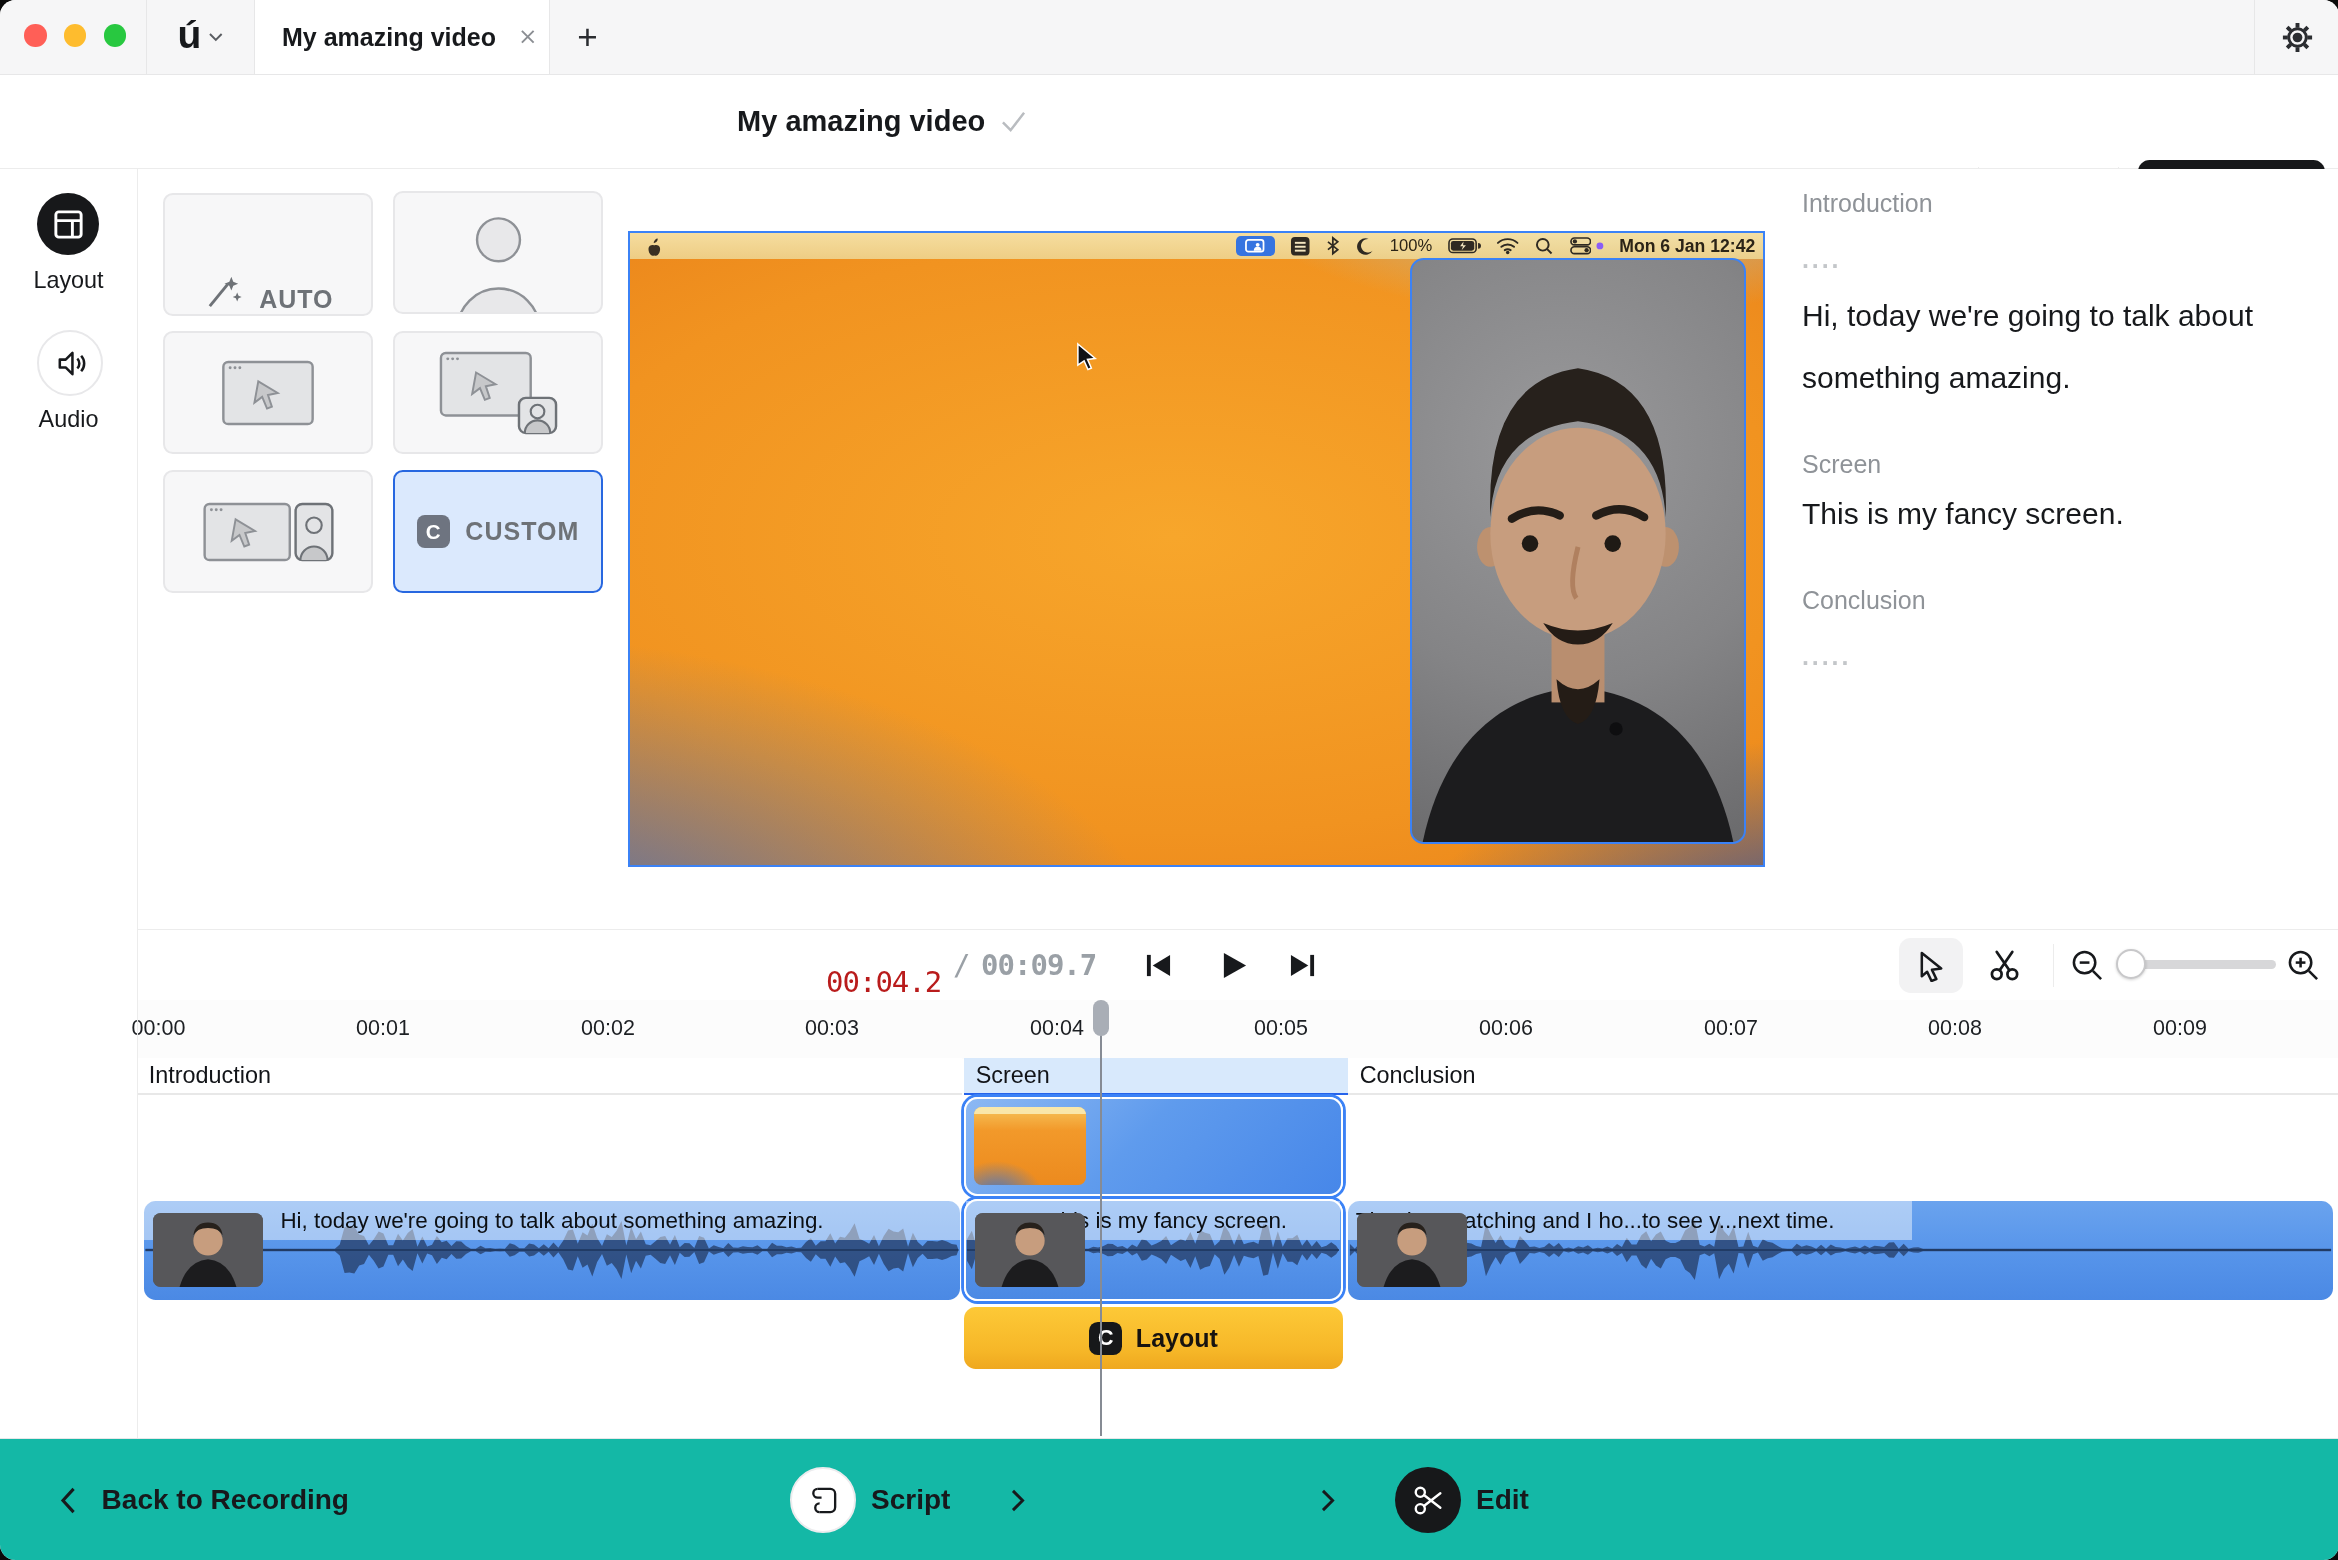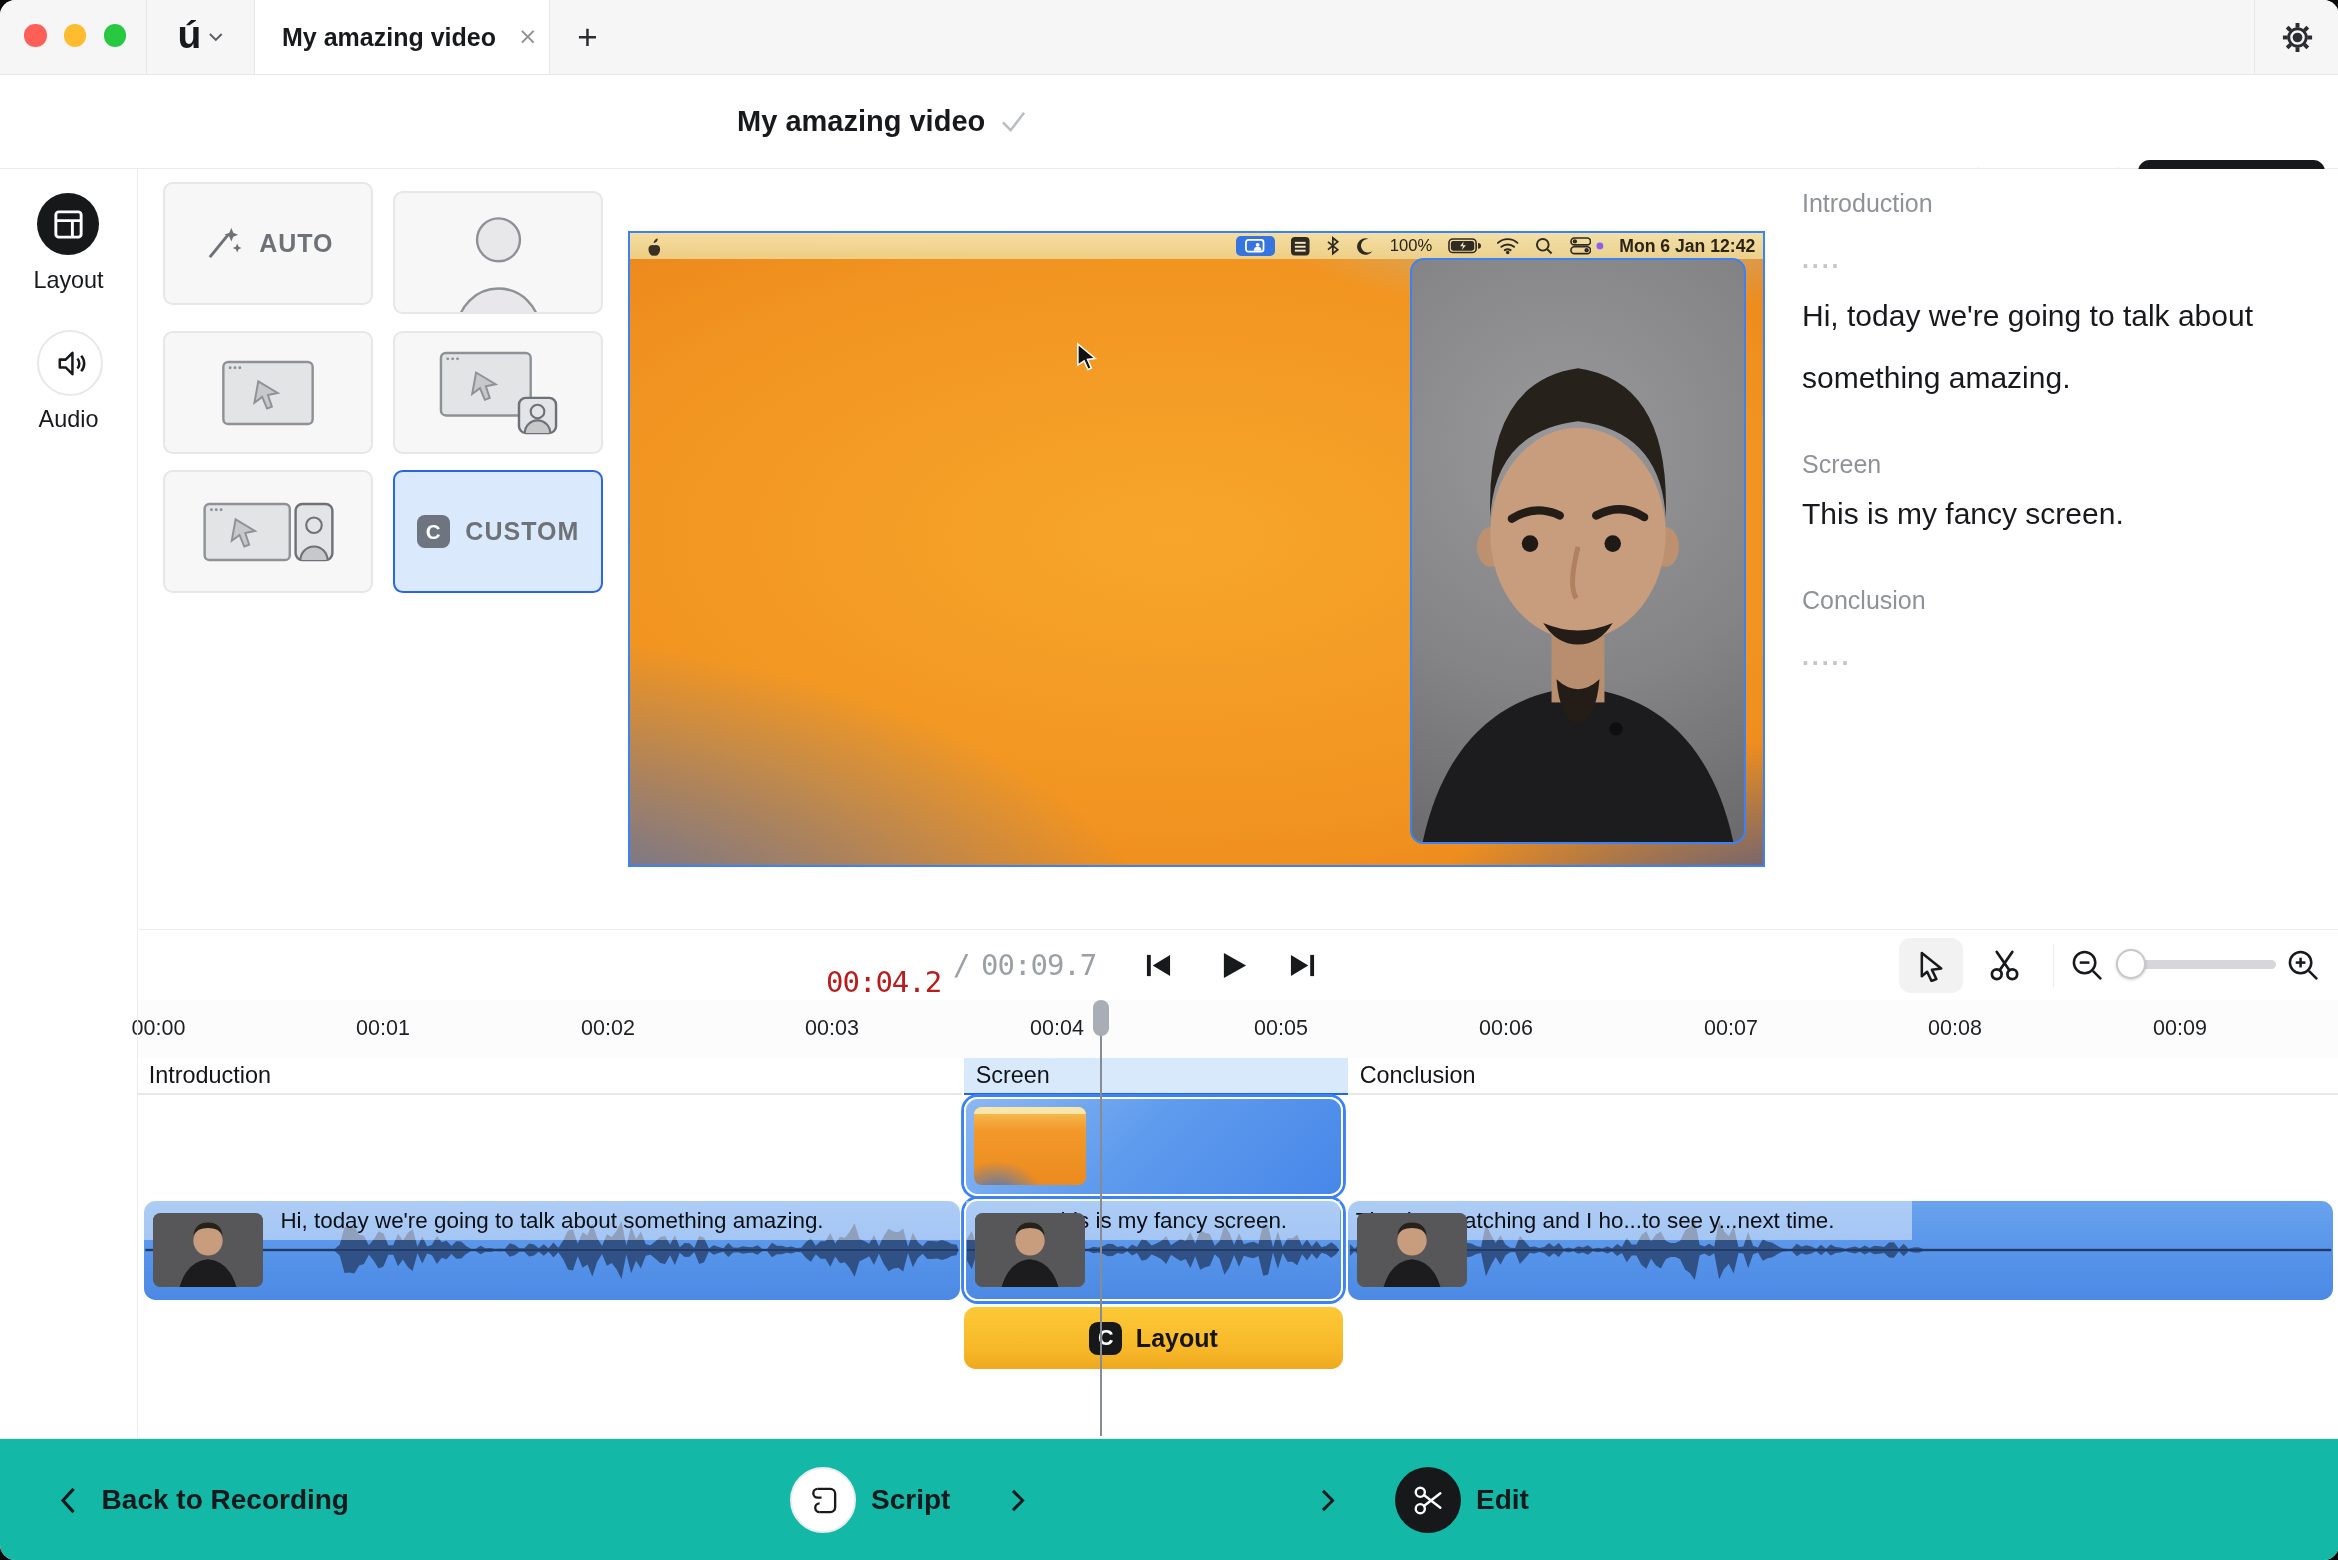--- a/index.html
+++ b/index.html
@@ -66,21 +66,21 @@
   .s-head{font-size:25px;color:#8f9398;font-weight:500;margin:0;}
   .s-dots{color:#c3c6c9;font-size:25px;font-weight:700;letter-spacing:2.9px;line-height:1;margin:29px 0 0;}
   .s-text{font-size:30px;color:#17191c;line-height:62px;margin:13.7px 0 0;font-weight:400;}
   .mt{margin-top:41px;}
 
   
   #tl-controls{position:absolute;left:0;top:930px;width:2339px;height:69px;background:#fff;}
   #time-display{position:absolute;left:826px;top:0;height:69px;display:flex;align-items:center;font-family:"DejaVu Sans Mono",monospace;font-size:29px;letter-spacing:-1px;}
   #time-current{color:#b91c1c;margin-top:35px;}
   #time-sep{color:#9aa0a6;margin:0 11.7px;}
-  #time-total{color:#9aa0a6;}
+  #time-total{color:#9aa0a6;font-weight:bold;}
   .trans-btn{position:absolute;top:14.6px;width:41px;height:41px;display:flex;align-items:center;justify-content:center;}
   #tool-select{position:absolute;left:1899px;top:7.8px;width:64px;height:55px;background:#f2f2f3;border-radius:11.7px;display:flex;align-items:center;justify-content:center;}
   #tool-cut{position:absolute;left:1978px;top:7.8px;width:55px;height:55px;display:flex;align-items:center;justify-content:center;}
   #tool-div{left:2053px;top:13.7px;height:43px;}
   #zoom-out{position:absolute;left:2066px;top:13.7px;width:43px;height:43px;display:flex;align-items:center;justify-content:center;}
   #zoom-slider{position:absolute;left:2118px;top:30px;width:158px;height:8.8px;border-radius:4.9px;background:#d7d7d9;}
   #zoom-knob{position:absolute;left:-2px;top:-10.7px;width:30px;height:30px;border-radius:50%;background:#fff;border:2px solid #c8c8ca;box-sizing:border-box;box-shadow:0 1px 2.9px rgba(0,0,0,.18);}
   #zoom-in{position:absolute;left:2282px;top:13.7px;width:43px;height:43px;display:flex;align-items:center;justify-content:center;}
 
   
@@ -232,21 +232,21 @@
       <svg width="35" height="35" viewBox="0 0 36 36">
         <path d="M7 14 H13 L20 7 V29 L13 22 H7 Z" fill="none" stroke="#17191c" stroke-width="2.6" stroke-linejoin="round"></path>
         <path d="M25 13 a7 7 0 0 1 0 10 M29 10 a12 12 0 0 1 0 16" fill="none" stroke="#17191c" stroke-width="2.6"></path>
       </svg>
     </div>
     <div class="rail-label" style="top:237px;">Audio</div>
   </div>
 
   <div id="layout-panel">
 
-    <div class="lcard" style="left:25px;top:13px;">
+    <div class="lcard" style="left:25px;top:24px;align-items:flex-end;">
       <svg width="43" height="43" viewBox="0 0 44 44" style="margin-right:13.7px;">
         <line x1="8" y1="36" x2="26" y2="14" stroke="#6e7277" stroke-width="3"></line>
         <path d="M30 6 l2 5 5 2 -5 2 -2 5 -2 -5 -5 -2 5 -2 Z" fill="#6e7277"></path>
         <path d="M36 22 l1.4 3.2 3.2 1.4 -3.2 1.4 -1.4 3.2 -1.4 -3.2 -3.2 -1.4 3.2 -1.4 Z" fill="#6e7277"></path>
       </svg>
       <span class="lcard-label">AUTO</span>
     </div>
     <div class="lcard" style="left:255px;top:22.4px;">
       <svg width="117" height="119" viewBox="0 0 120 122">
         <circle cx="60" cy="48" r="22" fill="#e8e8ea" stroke="#8e9196" stroke-width="2.5"></circle>

